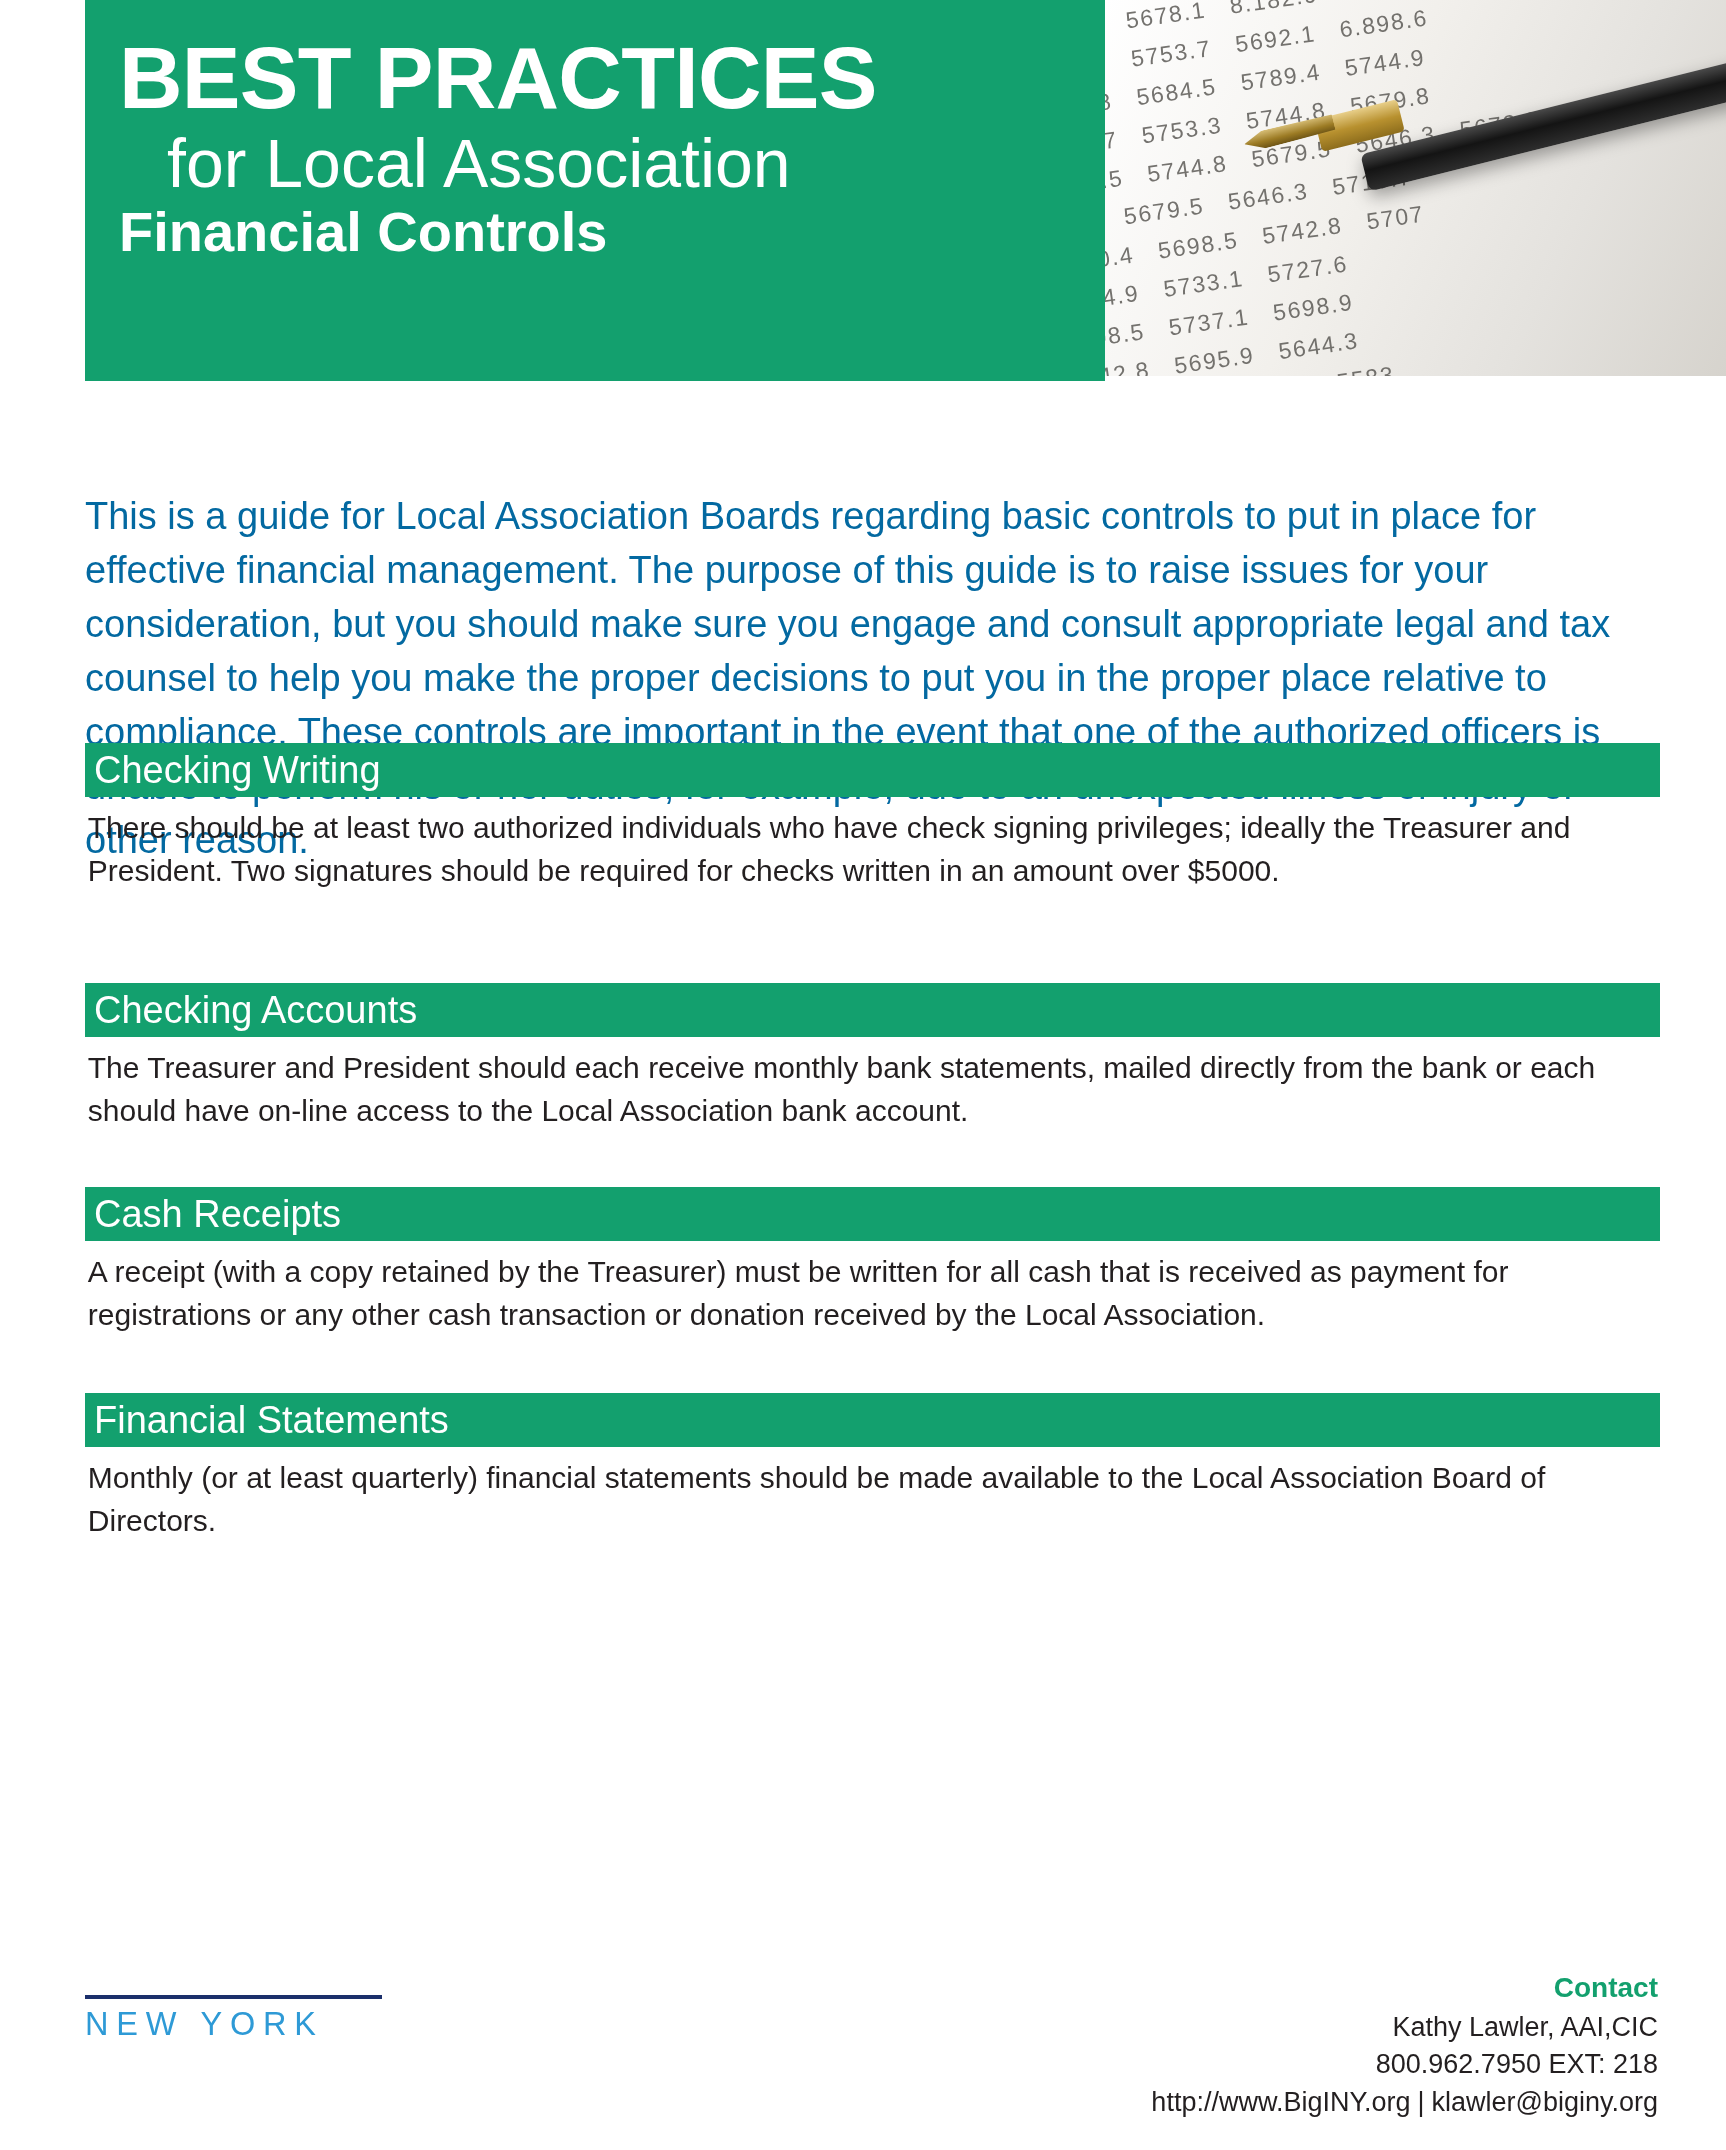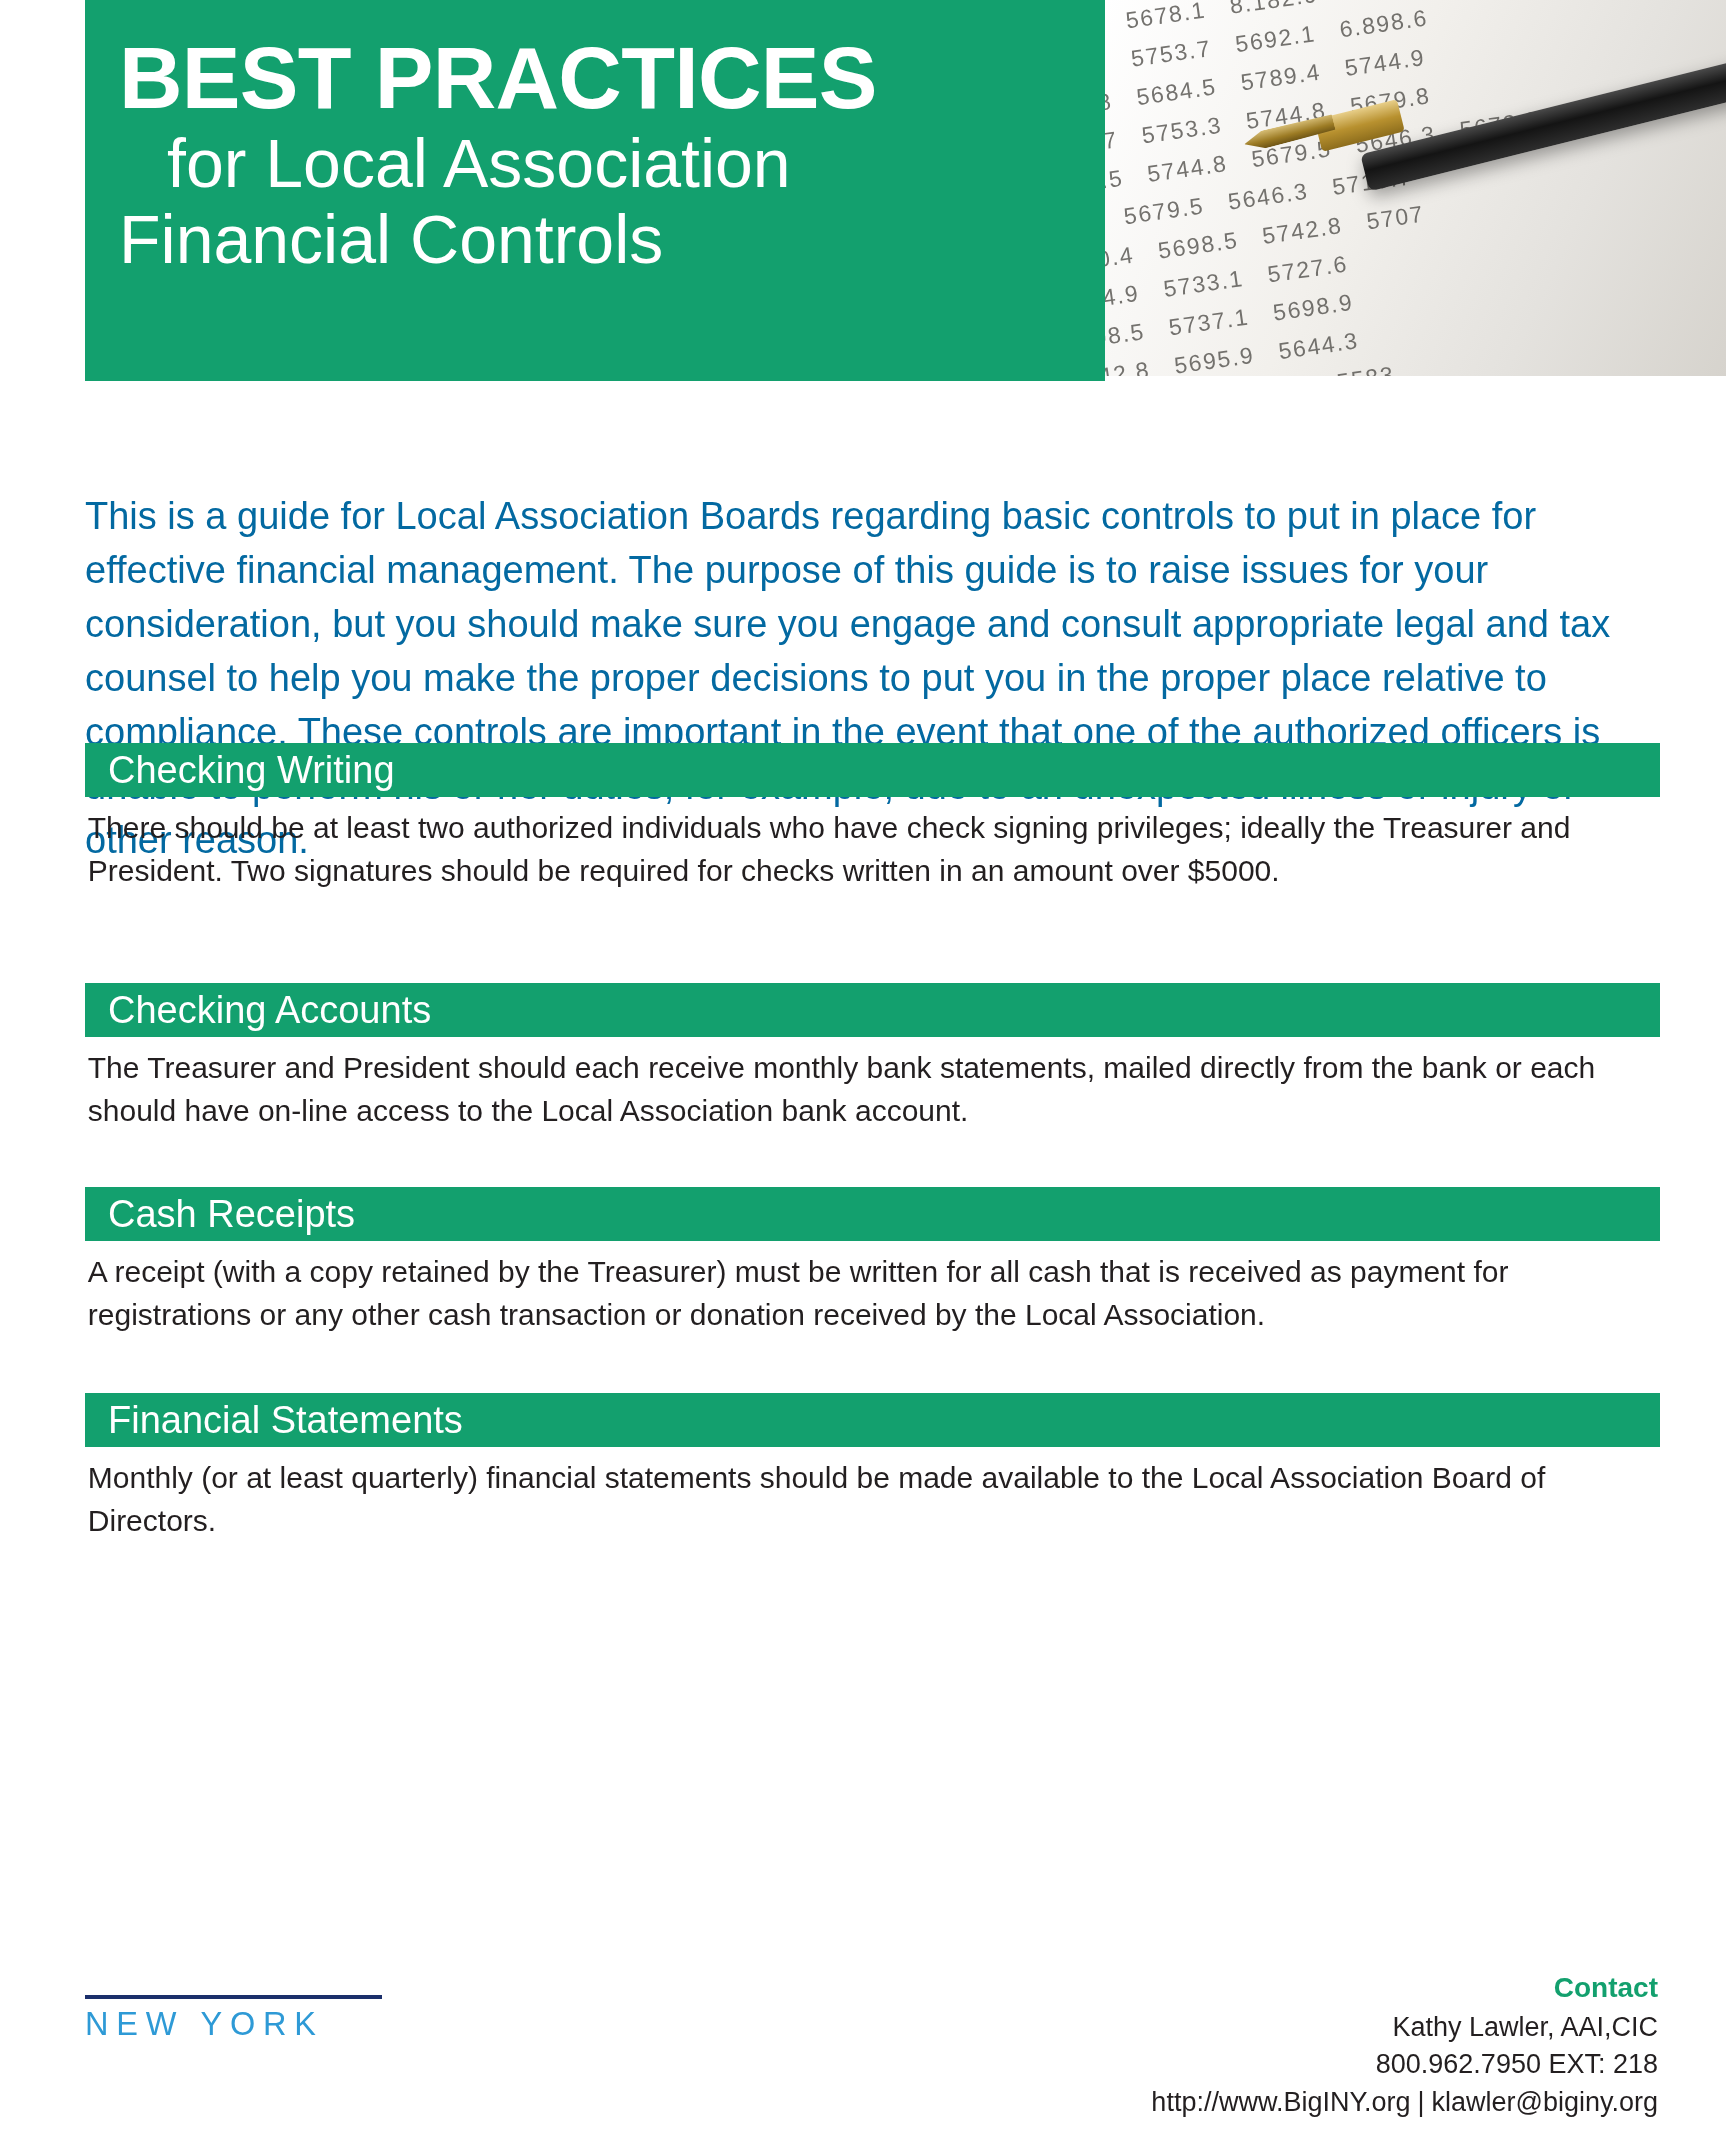--- a/index.html
+++ b/index.html
@@ -49,22 +49,22 @@
     margin-bottom: 2.8px;
   }
   .title-line2 {
     font-size: 68px;
     font-weight: normal;
     display: block;
     line-height: 1.12;
     margin-left: 48px;
   }
   .title-line3 {
-    font-size: 68px;
-    font-weight: normal;
+    font-size: 56px;
+    font-weight: bold;
     display: block;
     line-height: 1.12;
   }
 
   
   .header-photo {
     position: absolute;
     left: 1020px;
     top: 0;
     width: 622px;
@@ -136,21 +136,21 @@
     color: #0369a1;
   }
 
   
   .section { position: absolute; left: 85px; width: 1575px; }
   .section-bar {
     background: #13a06e;
     height: 54px;
     display: flex;
     align-items: center;
-    padding-left: 23px;
+    padding-left: 9px;
     box-sizing: border-box;
   }
   .section-bar-title {
     color: #ffffff;
     font-size: 38px;
     line-height: 1;
     font-weight: normal;
   }
   .section-body {
     margin-top: 10px;

